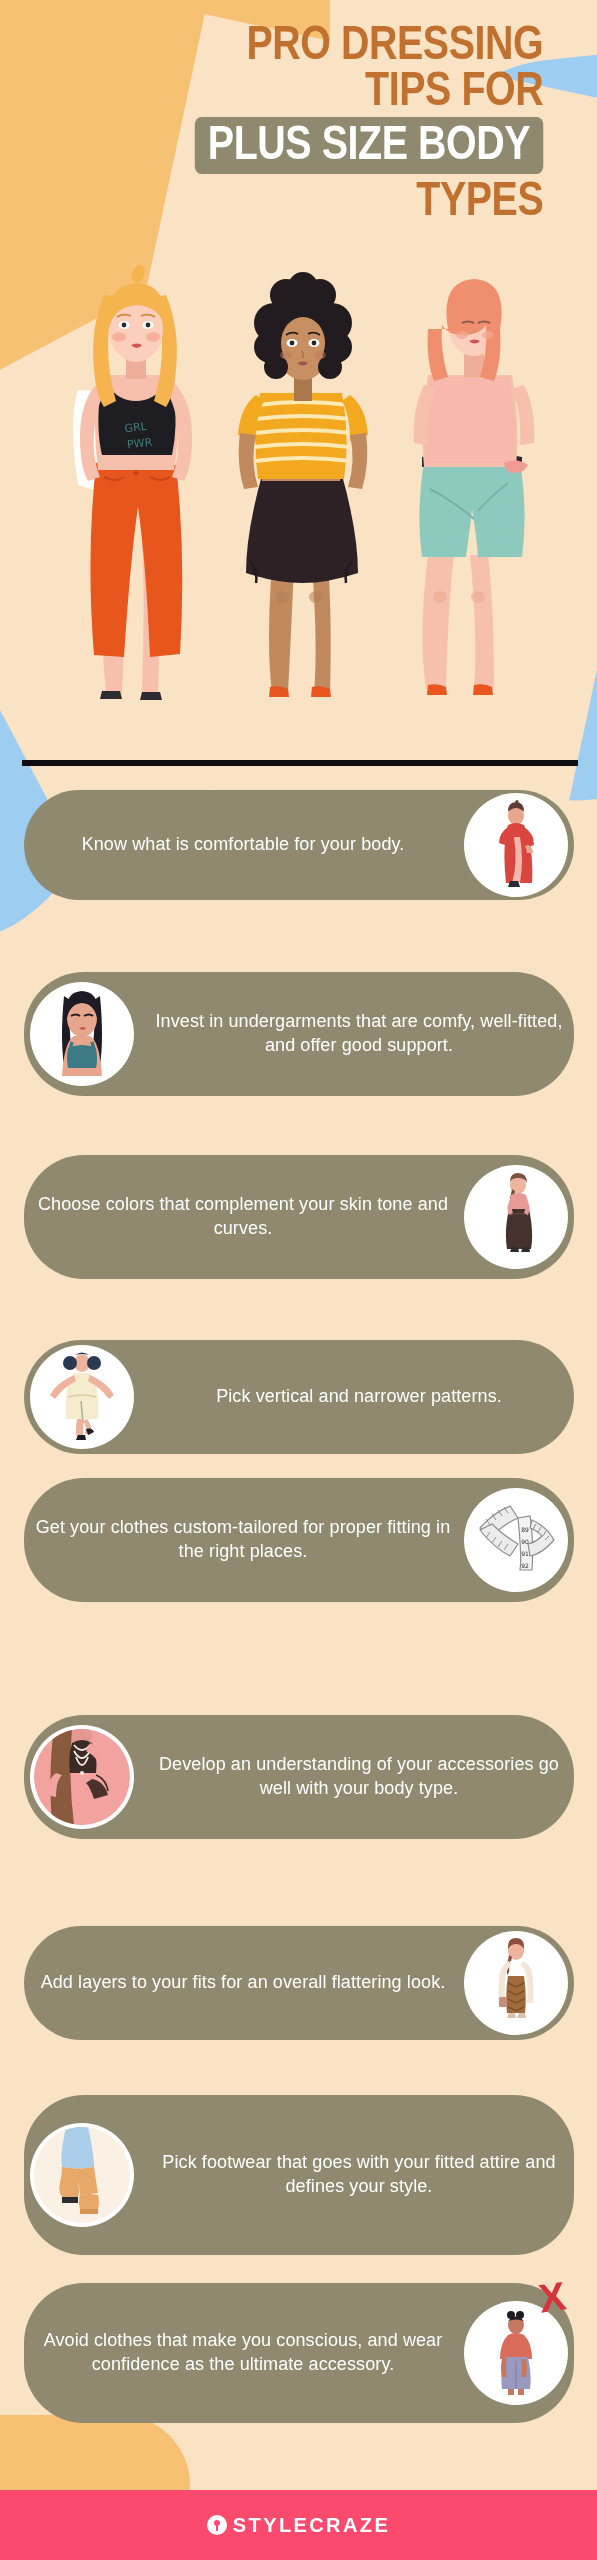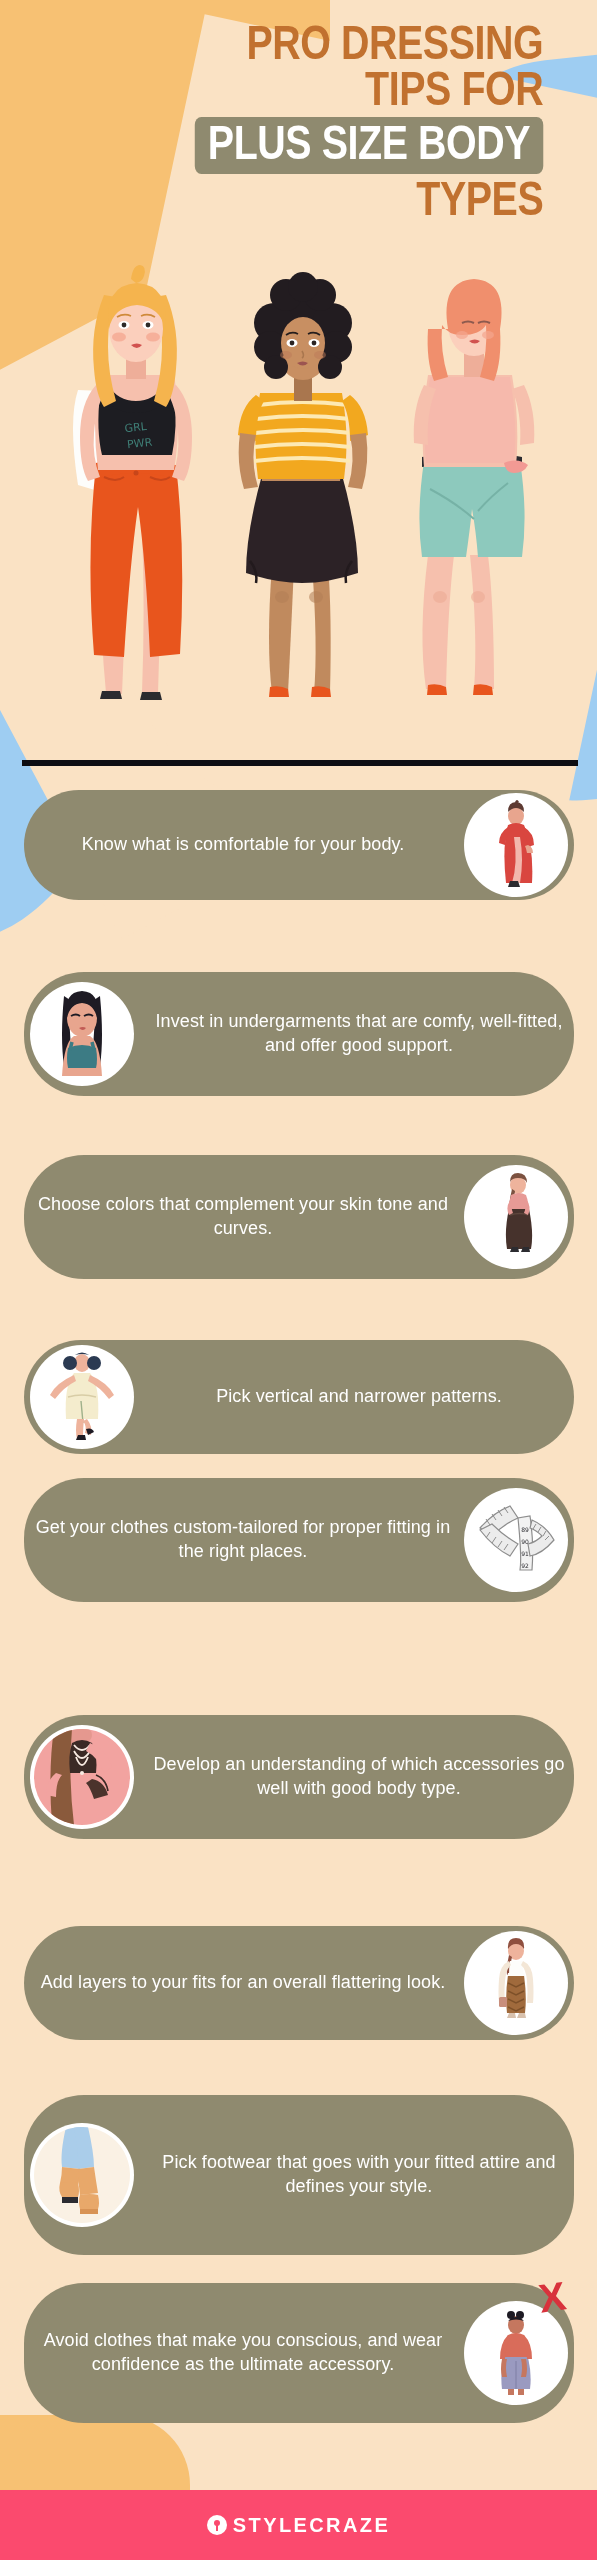--- a/index.html
+++ b/index.html
@@ -452,21 +452,21 @@
         </g>
         <path d="M64 28 q14 6 22 20 q-12 14 -24 16 l-2 -12 q8 -2 14 -8 q-6 -6 -12 -8 z" fill="#ececec" stroke="#8d8d8d" stroke-width="1.2"></path>
         <g stroke="#8d8d8d" stroke-width="1">
           <path d="M68 32 l-3 5 M73 35 l-3 5 M78 39 l-3 5 M81 44 l-4 4"></path>
         </g>
       </svg>
     </div>
   </div>
 
   <div class="card img-left" style="top:1715px;height:124px;">
-    <div class="card-text">Develop an understanding of which accessories go well with good body type.</div>
+    <div class="card-text">Develop an understanding of your accessories go well with your body type.</div>
     <div class="card-thumb">
       <svg viewBox="0 0 96 96" width="96" height="96">
         <rect width="96" height="96" fill="#fff"></rect>
         <path d="M0 0 l96 0 l0 96 l-96 0 z" fill="#f2a3a0"></path>
         <ellipse cx="44" cy="6" rx="14" ry="10" fill="#e5988f"></ellipse>
         <path d="M20 0 q-6 40 -2 96 l22 0 q-6 -50 -2 -96 z" fill="#8a5a3c"></path>
         <path d="M38 14 q10 -6 20 0 q6 14 4 30 l-26 0 q-2 -18 2 -30 z" fill="#3b2a26"></path>
         <path d="M40 16 q8 10 16 0" stroke="#f7eae2" stroke-width="1.8" fill="none"></path>
         <path d="M40 22 q8 14 16 0" stroke="#f7eae2" stroke-width="1.8" fill="none"></path>
         <path d="M42 28 q6 16 12 0" stroke="#f7eae2" stroke-width="1.8" fill="none"></path>

